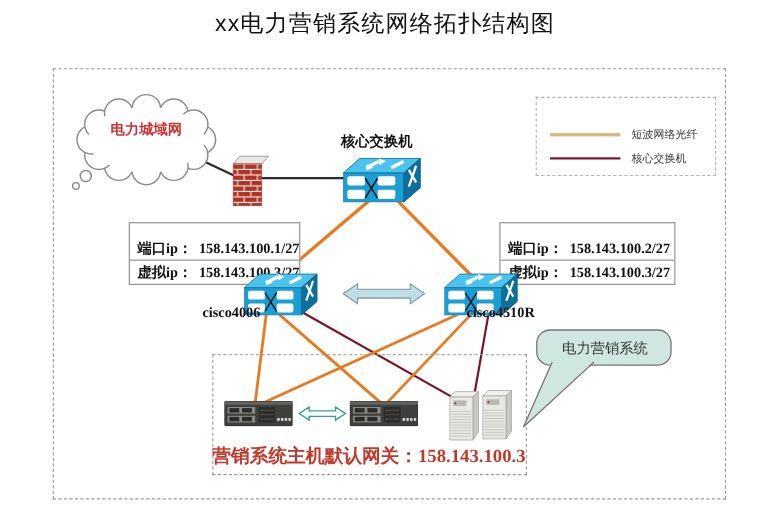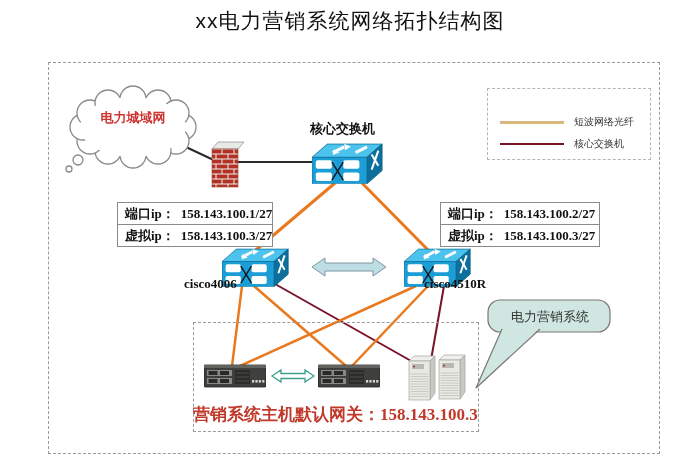--- a/index.html
+++ b/index.html
@@ -20,21 +20,21 @@
   .l1{border-top:3px solid #d8b87e;}
   .l2{border-top:2px solid #7a1228;}
   .l3{border-top:2px solid #8a8a8a;}
   .node-label{position:absolute;font-weight:bold;color:#111;font-size:13px;text-align:left;}
   .serif{font-family:"Liberation Serif",serif;}
   .hsrp{position:absolute;left:322px;top:239px;width:80px;text-align:center;
         color:#cc1111;font-weight:bold;font-size:15px;font-family:"Liberation Serif",serif;}
   .ip-box{position:absolute;background:#fff;border:1px solid #8a8a8a;
         font-family:"Liberation Serif",serif;font-weight:bold;font-size:13px;color:#111;}
   .ip-row{height:21px;line-height:21px;padding-left:7px;white-space:nowrap;}
-  .ip-row:first-child{border-bottom:1px solid #8a8a8a;}
+  .ip-row:first-child{border-bottom:1px solid #8a8a8a;margin-top:12px;}
   .ip-row .val{margin-left:6px;}
   .gateway{position:absolute;left:193px;top:403px;width:284px;text-align:center;
         color:#c0392b;font-weight:bold;font-size:17px;white-space:nowrap;
         font-family:"Liberation Serif",serif;}
   svg{position:absolute;overflow:visible;}
   .wires{left:0;top:0;pointer-events:none;}
 </style>
 </head>
 <body>
 
@@ -164,21 +164,21 @@
 
   <div class="node-label" style="left:310px;top:120px;width:100px;">核心交换机</div>
   <svg width="72" height="44" style="left:312px;top:141px;" viewBox="0 0 76 44">
     <use href="#sym-switch"></use>
   </svg>
 
   <div class="ip-box" style="left:117px;top:202px;width:154px;">
     <div class="ip-row"><span>端口ip：</span><span class="val">158.143.100.1/27</span></div>
     <div class="ip-row"><span>虚拟ip：</span><span class="val">158.143.100.3/27</span></div>
   </div>
-  <div class="ip-box" style="left:440px;top:202px;width:158px;">
+  <div class="ip-box" style="left:454px;top:202px;width:158px;">
     <div class="ip-row"><span>端口ip：</span><span class="val">158.143.100.2/27</span></div>
     <div class="ip-row"><span>虚拟ip：</span><span class="val">158.143.100.3/27</span></div>
   </div>
 
   <svg width="74" height="20" style="left:312px;top:257px;" viewBox="0 0 74 20">
     <polygon points="0,10 13,1 13,6 61,6 61,1 74,10 61,19 61,14 13,14 13,19" fill="#bfdde4" stroke="#7d98a0" stroke-width="1"></polygon>
   </svg>
 
   <svg width="68" height="42" style="left:222px;top:246px;" viewBox="0 0 76 44">
     <use href="#sym-switch"></use>

